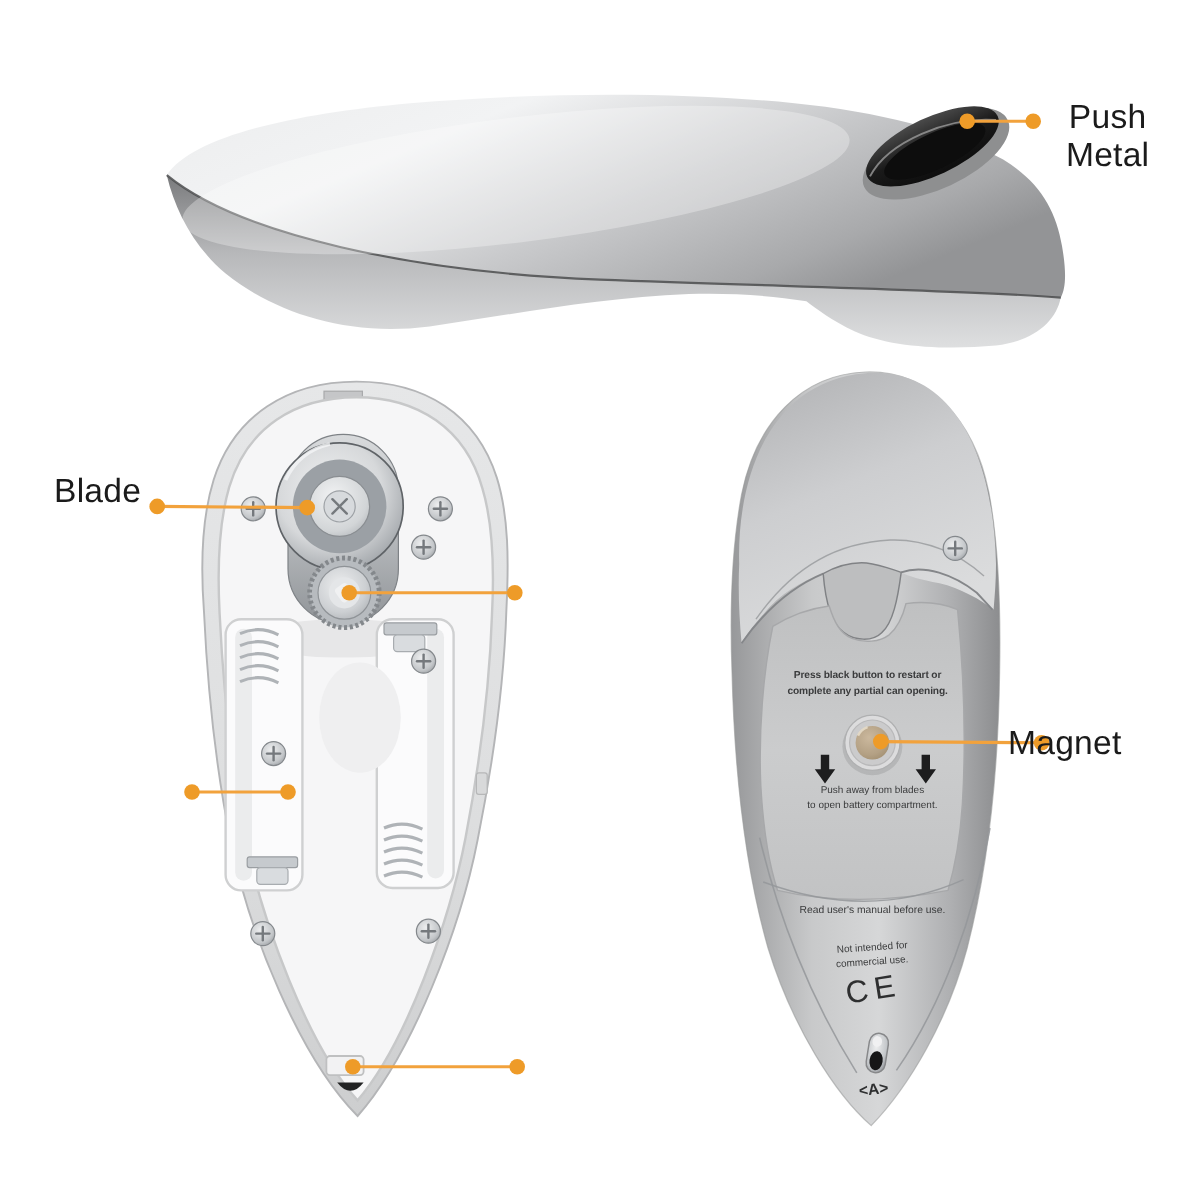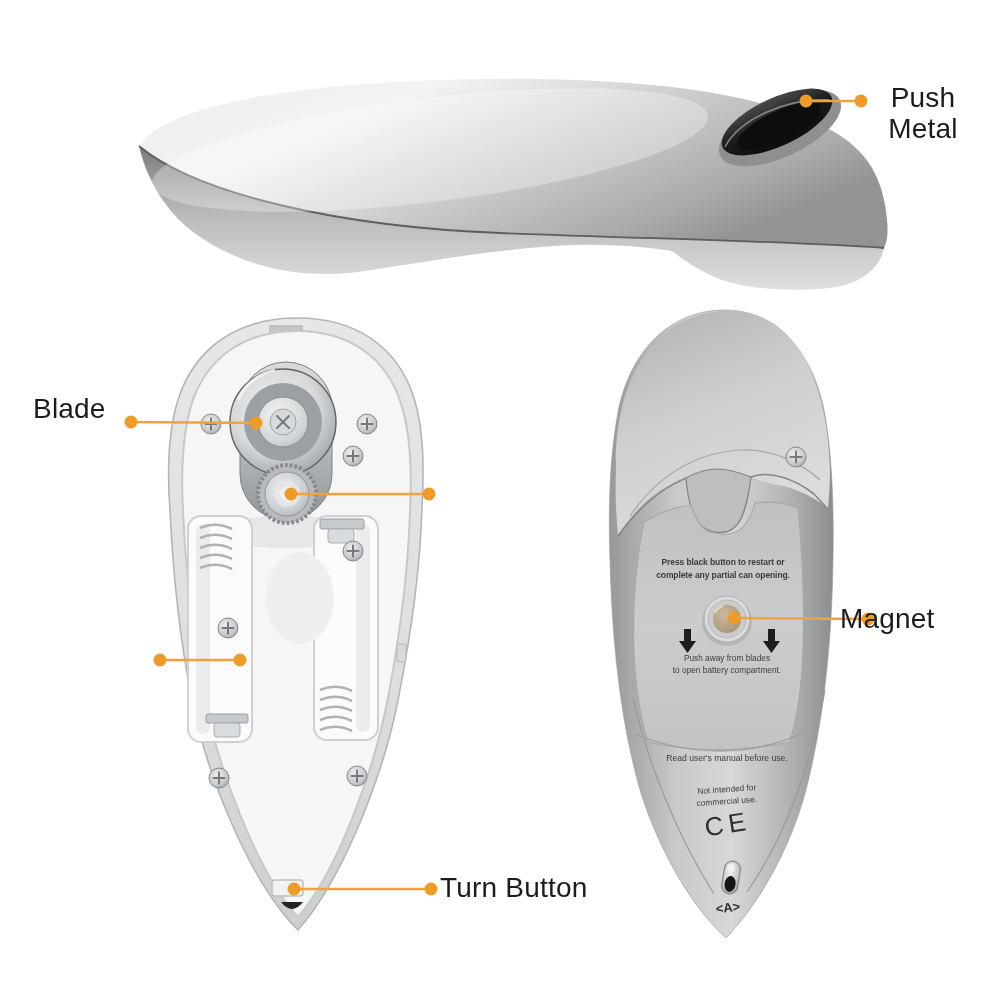--- a/index.html
+++ b/index.html
@@ -264,16 +264,15 @@
     <line class="connector" x1="294" y1="889" x2="431" y2="889"></line>
     <circle class="dot" cx="294" cy="889" r="6.5"></circle>
         <circle class="dot" cx="431" cy="889" r="6.5"></circle>
   </g>
 </svg>
 
 <div class="label" style="left:856px;top:58px;width:134px;margin-top:24px;">
   <span>Push</span><br>
   <span>Metal</span>
 </div>
-<div class="label left-align" style="left:33px;top:393px;">Blade</div>
+<div class="label left-align" style="left:45px;top:393px;">Blade</div>
 <div class="label left-align" style="left:840px;top:603px;">Magnet</div>
-<div class="label left-align" style="left:440px;top:872px;">Turn Button</div>
 </div>
 
 </body></html>

